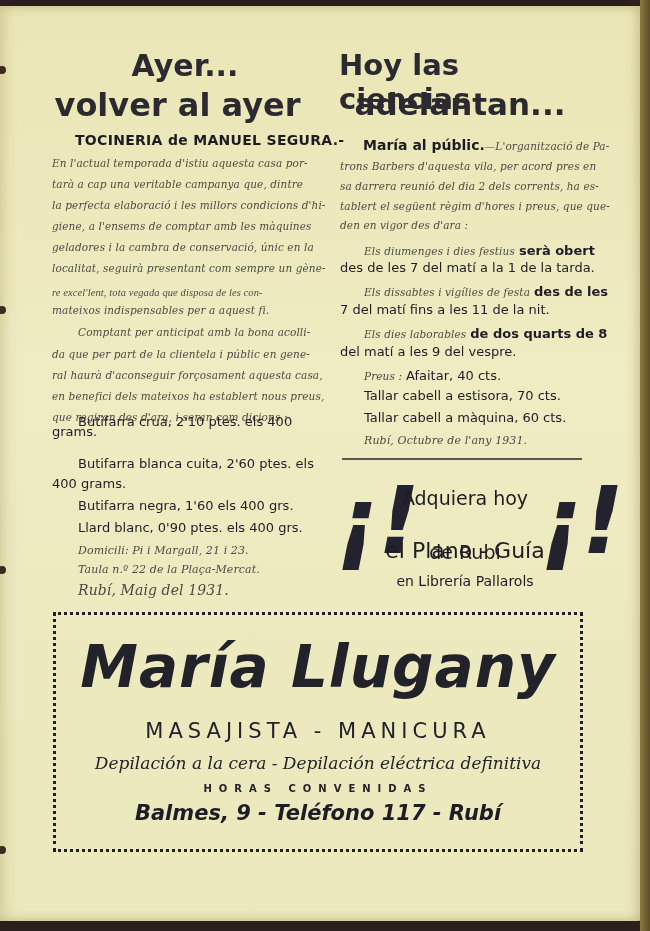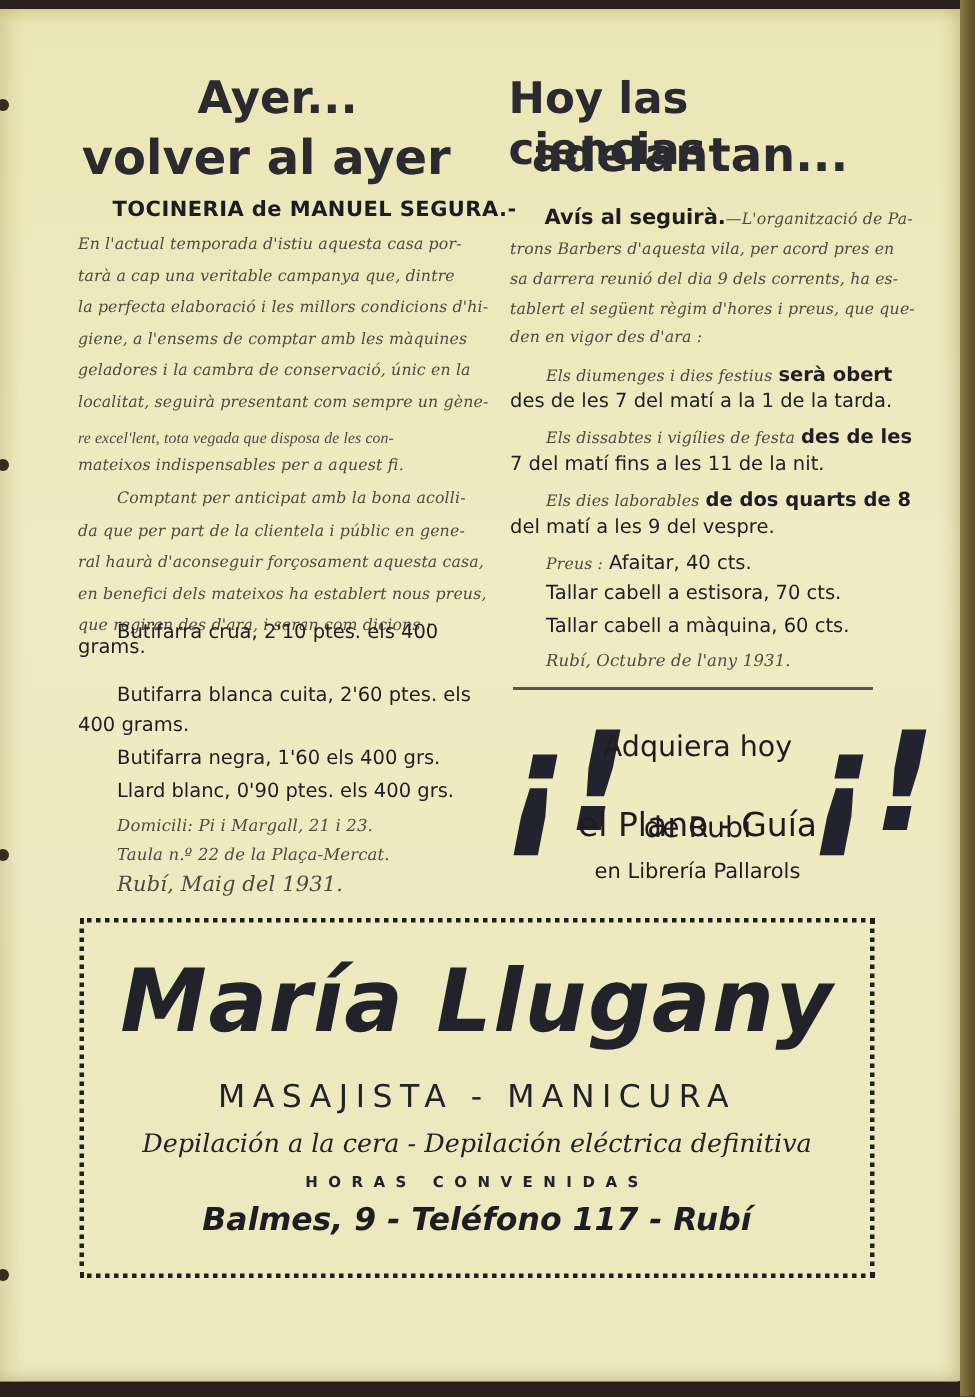--- a/index.html
+++ b/index.html
@@ -90,24 +90,24 @@
     <div class="line small-it" style="left:78px; top:538px; font-size:11px;">Domicili: Pi i Margall, 21 i 23.</div>
     <div class="line small-it" style="left:78px; top:557px; font-size:11px;">Taula n.º 22 de la Plaça-Mercat.</div>
     <div class="line small-it" style="left:78px; top:576px; font-size:14px;">Rubí, Maig del 1931.</div>
   </div>
 
   <div>
     <div class="h-title" style="left:330px; width:260px; top:42px; font-size:29px; text-align:left; left:339px;">Hoy las ciencias</div>
     <div class="h-title" style="left:330px; width:260px; top:80px; font-size:31px;">adelantan...</div>
 
     <div class="line" style="left:363px; top:130px;">
-      <span class="sans" style="font-size:14px; font-weight:bold;">Avís al seguirà.</span><span class="small-it">—L'organització de Pa-</span>
+      <span class="sans" style="font-size:14px; font-weight:bold;">María al públic.</span><span class="small-it">—L'organització de Pa-</span>
     </div>
     <div class="line small-it" style="left:340px; top:154px;">trons Barbers d'aquesta vila, per acord pres en</div>
-    <div class="line small-it" style="left:340px; top:174px;">sa darrera reunió del dia 9 dels corrents, ha es-</div>
+    <div class="line small-it" style="left:340px; top:174px;">sa darrera reunió del dia 2 dels corrents, ha es-</div>
     <div class="line small-it" style="left:340px; top:194px;">tablert el següent règim d'hores i preus, que que-</div>
     <div class="line small-it" style="left:340px; top:213px;">den en vigor des d'ara :</div>
 
     <div class="line" style="left:364px; top:235px;">
       <span class="small-it">Els diumenges i dies festius</span>
       <span class="body-sans" style="font-weight:bold;">serà obert</span>
     </div>
     <div class="line body-sans" style="left:340px; top:254px;">des de les 7 del matí a la 1 de la tarda.</div>
 
     <div class="line" style="left:364px; top:276px;">

